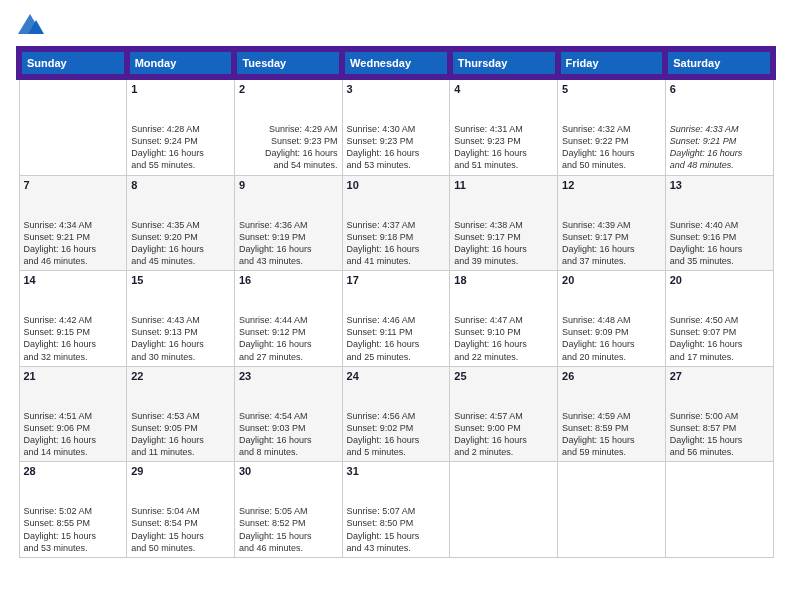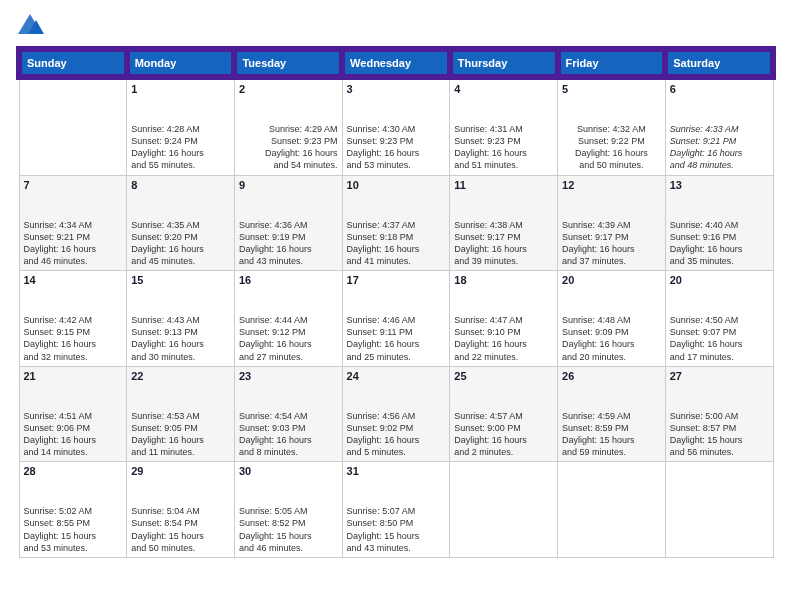--- a/index.html
+++ b/index.html
@@ -154,21 +154,21 @@
           </td>
           <td>
             <span class="day-number">4</span>
             <div class="day-info" style="white-space: pre-line;">Sunrise: 4:31 AM
 Sunset: 9:23 PM
 Daylight: 16 hours
 and 51 minutes.</div>
           </td>
           <td>
             <span class="day-number">5</span>
-            <div class="day-info" style="white-space: pre-line; text-align: center;">Sunrise: 4:32 AM
+            <div class="day-info" style="white-space: pre-line;">Sunrise: 4:32 AM
 Sunset: 9:22 PM
 Daylight: 16 hours
 and 50 minutes.</div>
           </td>
           <td>
             <span class="day-number">6</span>
             <div class="day-info" style="white-space: pre-line; font-style: italic;">Sunrise: 4:33 AM
 Sunset: 9:21 PM
 Daylight: 16 hours
 and 48 minutes.</div>

